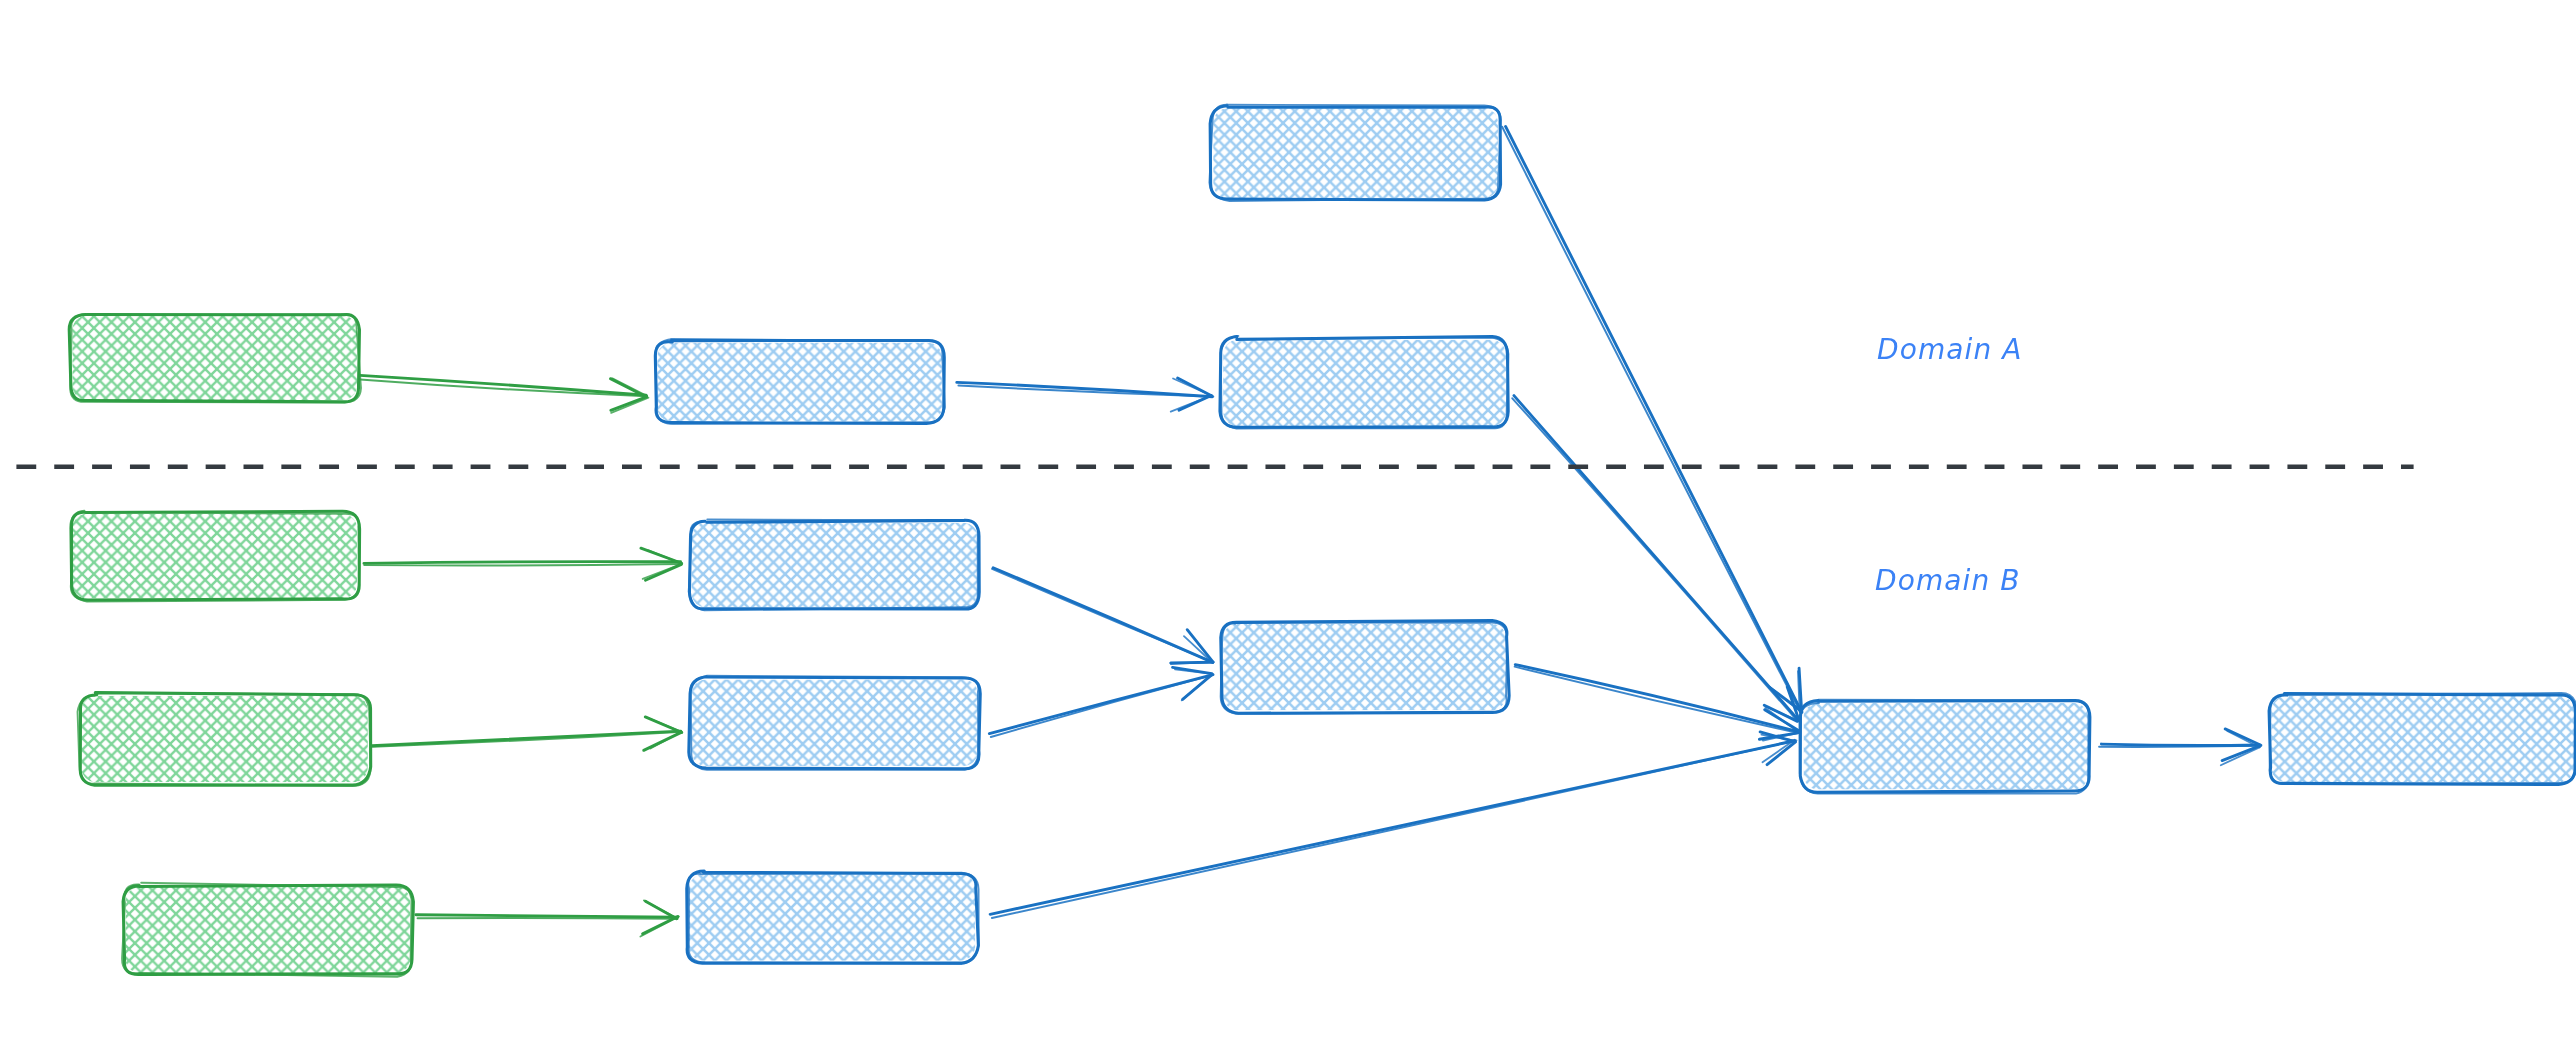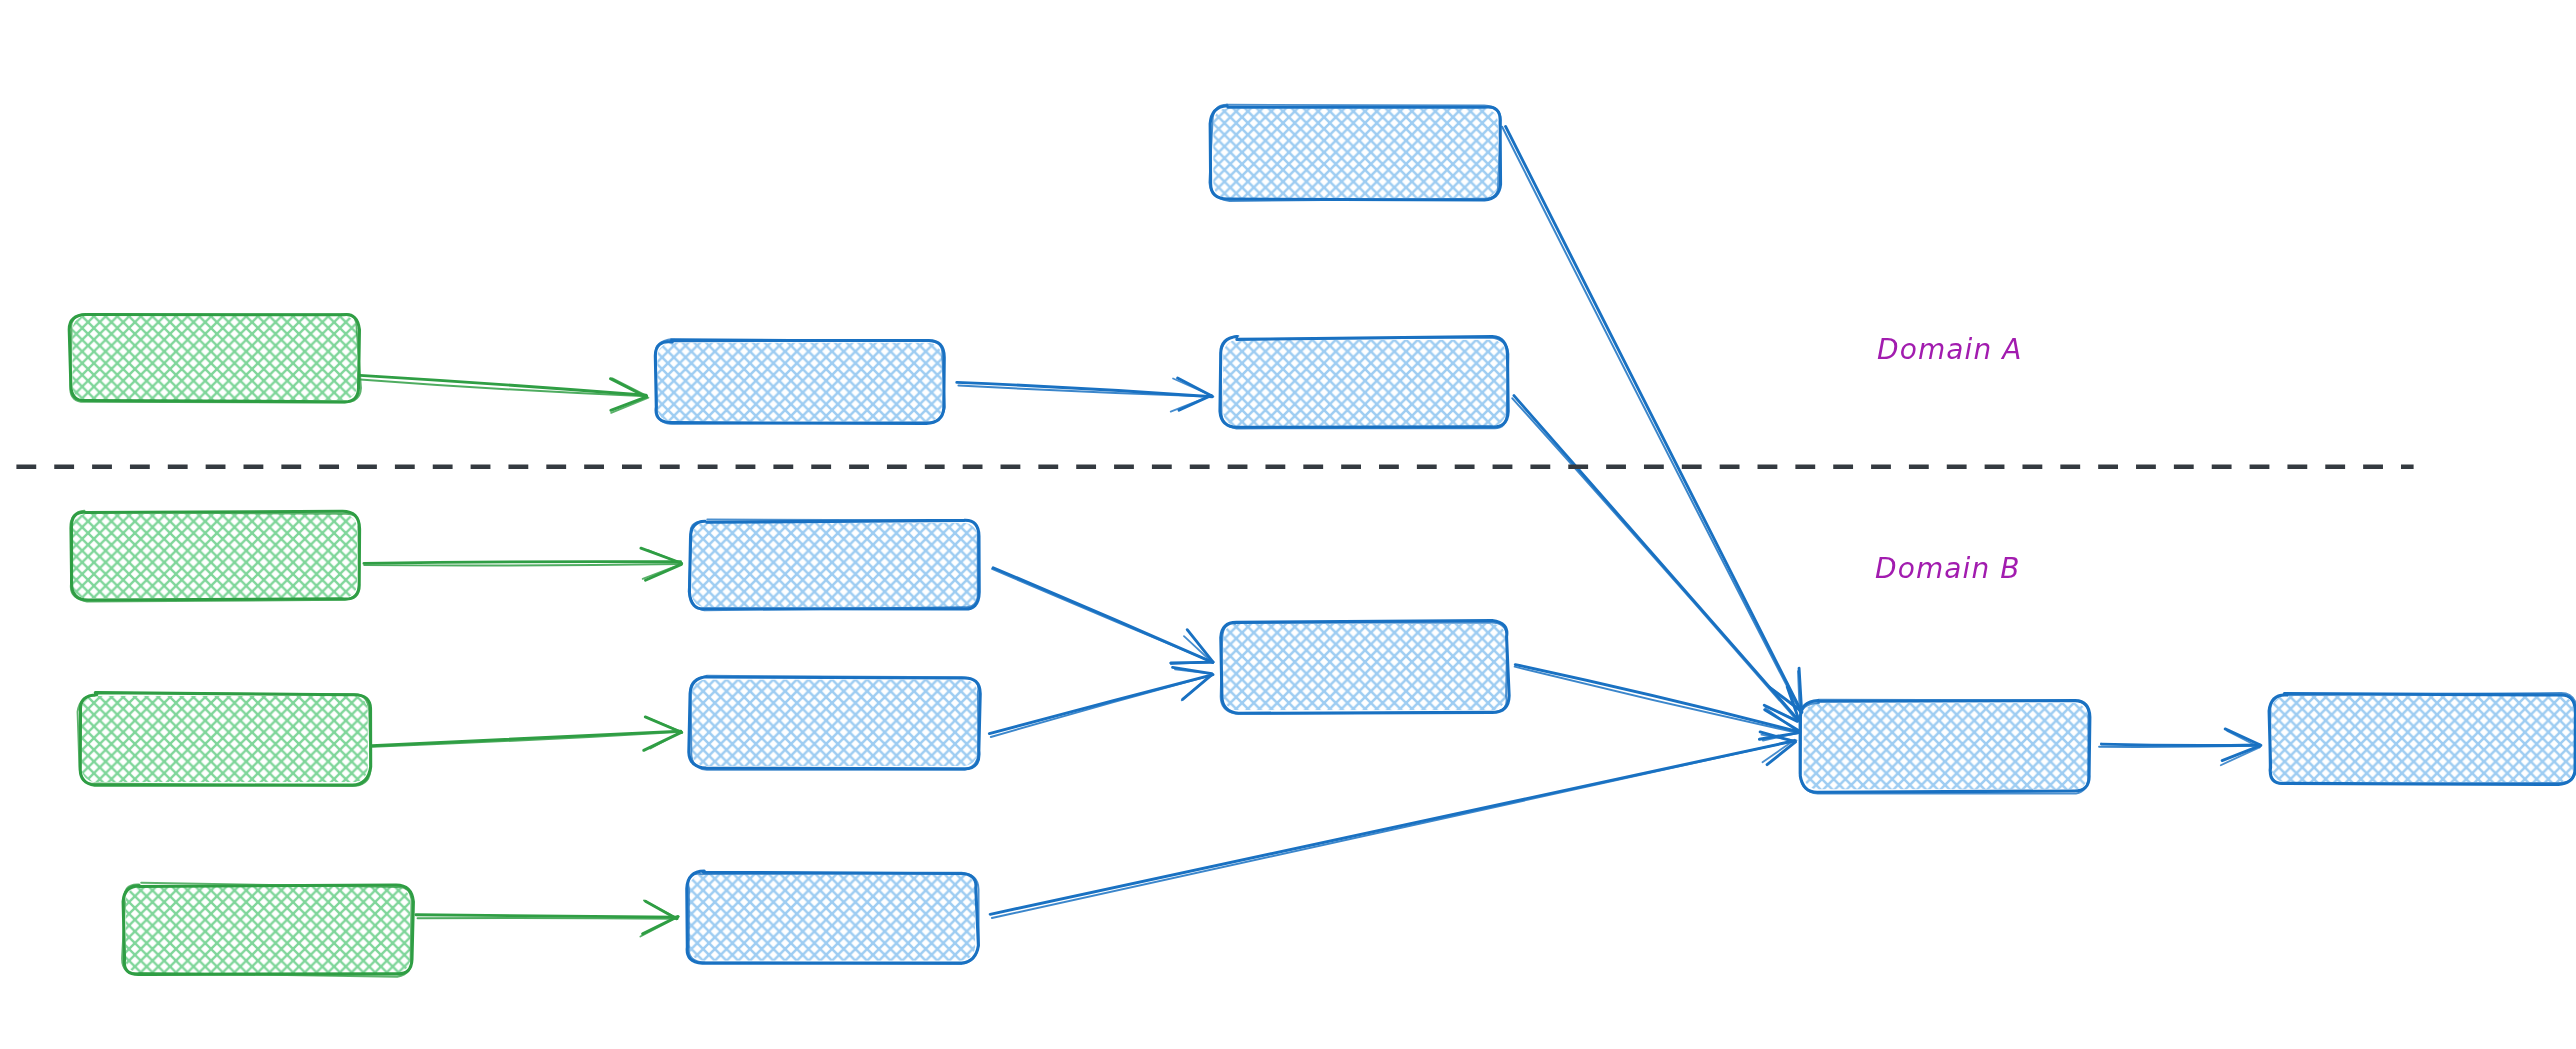--- a/index.html
+++ b/index.html
@@ -24,21 +24,21 @@
     width: 2576px;
     height: 1049px;
     display: block;
   }
   .domain-label {
     position: absolute;
     font-family: "DejaVu Sans", sans-serif;
     font-size: 28px;
     font-style: italic;
     font-weight: 400;
-    color: #a21caf;
+    color: #3b82f6;
     letter-spacing: 1.1px;
     white-space: nowrap;
     user-select: none;
   }
 </style>
 </head>
 <body>
 
 <div id="canvas-wrap">
 
@@ -262,16 +262,16 @@
           <path d="M 2507.567533910725 829.0423950206686 L 2464.048503701084 849.0840909475749" fill="none" stroke="#1971c2" stroke-width="2" stroke-linecap="round" opacity="0.8"></path>
         </g>
       </g>
     <g id="divider-layer">
         <line x1="18" y1="518" x2="2678" y2="518" stroke="#343a40" stroke-width="5" stroke-dasharray="22 20" stroke-linecap="butt"></line>
       </g>
   </svg>
 
   <div class="domain-label" id="label-domain-a" style="left:1877px; top:333px;">Domain A</div>
 
-  <div class="domain-label" id="label-domain-b" style="left:1875px; top:552px;">Domain B</div>
+  <div class="domain-label" id="label-domain-b" style="left:1875px; top:564px;">Domain B</div>
 
 </div>
 
 
 </body></html>

